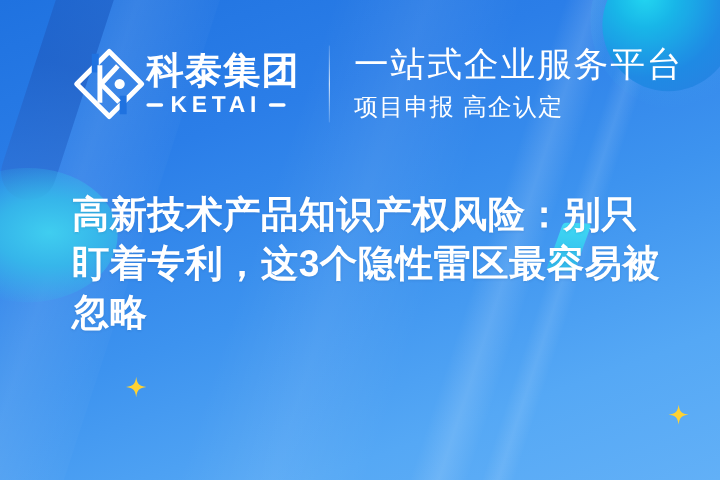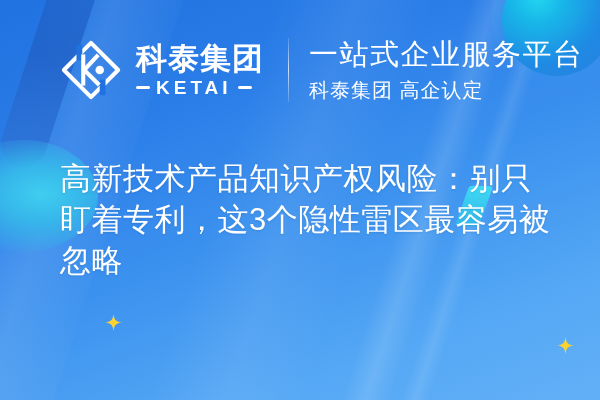--- a/index.html
+++ b/index.html
@@ -78,21 +78,21 @@
 
   
   .header{
     position:absolute;left:0;top:0;
     width:600px;height:140px;
     display:flex;align-items:center;
     box-sizing:border-box;
     padding-left:60px;
   }
 
-  .logo-block{display:flex;align-items:center;gap:14px;}
+  .logo-block{display:flex;align-items:center;}
 
   .logo-mark{width:62px;height:62px;flex:0 0 auto;}
 
   .logo-words{display:flex;flex-direction:column;justify-content:center;}
   .logo-cn{
     font-size:31px;font-weight:700;color:#ffffff;
     letter-spacing:1px;line-height:1.05;white-space:nowrap;
   }
   .logo-en-row{display:flex;align-items:center;gap:6px;margin-top:3px;}
   .logo-dash{width:14px;height:3px;background:#ffffff;border-radius:2px;}
@@ -116,21 +116,21 @@
     font-size:20px;color:#ffffff;font-weight:400;
     letter-spacing:1px;line-height:1.2;margin-top:7px;white-space:nowrap;
   }
 
   
   .title{
     position:absolute;
     left:60px;top:158px;
     width:500px;
     font-size:31px;
-    font-weight:400;
+    font-weight:700;
     color:#ffffff;
     line-height:41px;
     letter-spacing:0.5px;
     text-shadow:0 1px 2px rgba(20,70,140,.18);
   }
 </style>
 </head>
 <body>
 
 <div class="banner">
@@ -186,20 +186,20 @@
           <span class="logo-en">KETAI</span>
           <span class="logo-dash"></span>
         </span>
       </span>
     </div>
 
     <div class="divider"></div>
 
     <div class="slogan">
       <span class="slogan-main">一站式企业服务平台</span>
-      <span class="slogan-sub">科泰集团 高企认定</span>
+      <span class="slogan-sub">项目申报 高企认定</span>
     </div>
 
   </div>
 
   <div class="title">高新技术产品知识产权风险：别只盯着专利，这3个隐性雷区最容易被忽略</div>
 
 </div>
 
 </body></html>

